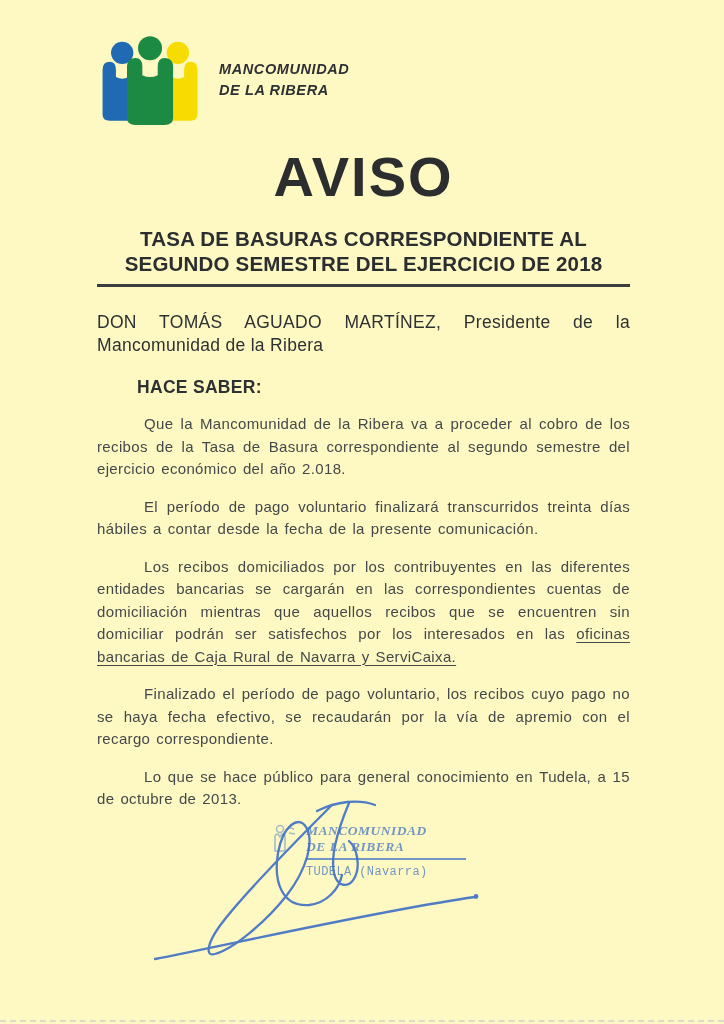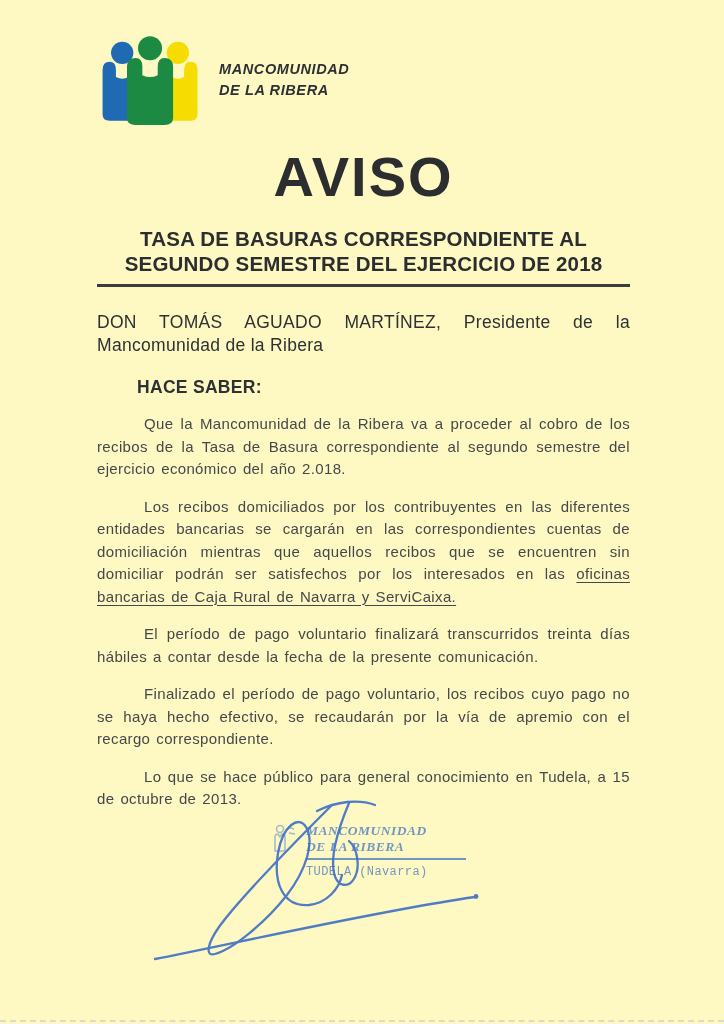--- a/index.html
+++ b/index.html
@@ -169,25 +169,25 @@
 
   <div class="intro">
     <span class="just-line">DON TOMÁS AGUADO MARTÍNEZ, Presidente de la</span>
     <span>Mancomunidad de la Ribera</span>
   </div>
 
   <div class="hace-saber">HACE SABER:</div>
 
   <p class="body-par">Que la Mancomunidad de la Ribera va a proceder al cobro de los recibos de la Tasa de Basura correspondiente al segundo semestre del ejercicio económico del año 2.018.</p>
 
+  <p class="body-par">El período de pago voluntario finalizará transcurridos treinta días hábiles a contar desde la fecha de la presente comunicación.</p>
+
   <p class="body-par"><span>Los recibos domiciliados por los contribuyentes en las diferentes entidades bancarias se cargarán en las correspondientes cuentas de domiciliación mientras que aquellos recibos que se encuentren sin domiciliar podrán ser satisfechos por los interesados en las </span><span class="ul-seg">oficinas bancarias de Caja Rural de Navarra y ServiCaixa.</span></p>
 
-  <p class="body-par">El período de pago voluntario finalizará transcurridos treinta días hábiles a contar desde la fecha de la presente comunicación.</p>
-
-  <p class="body-par">Finalizado el período de pago voluntario, los recibos cuyo pago no se haya hecho efectivo, se recaudarán por la vía de apremio con el recargo correspondiente.</p>
+  <p class="body-par">Finalizado el período de pago voluntario, los recibos cuyo pago no se haya fecha efectivo, se recaudarán por la vía de apremio con el recargo correspondiente.</p>
 
   <p class="body-par">Lo que se hace público para general conocimiento en Tudela, a 15 de octubre  de 2013.</p>
 
 
   <div class="stamp-area">
 
     <div class="stamp">
       <svg class="stamp-glyph" viewBox="0 0 26 32" xmlns="http://www.w3.org/2000/svg" aria-hidden="true">
         <g fill="none" stroke="#6e93c9" stroke-width="1.6">
           <circle cx="8" cy="6" r="3.5"></circle>

